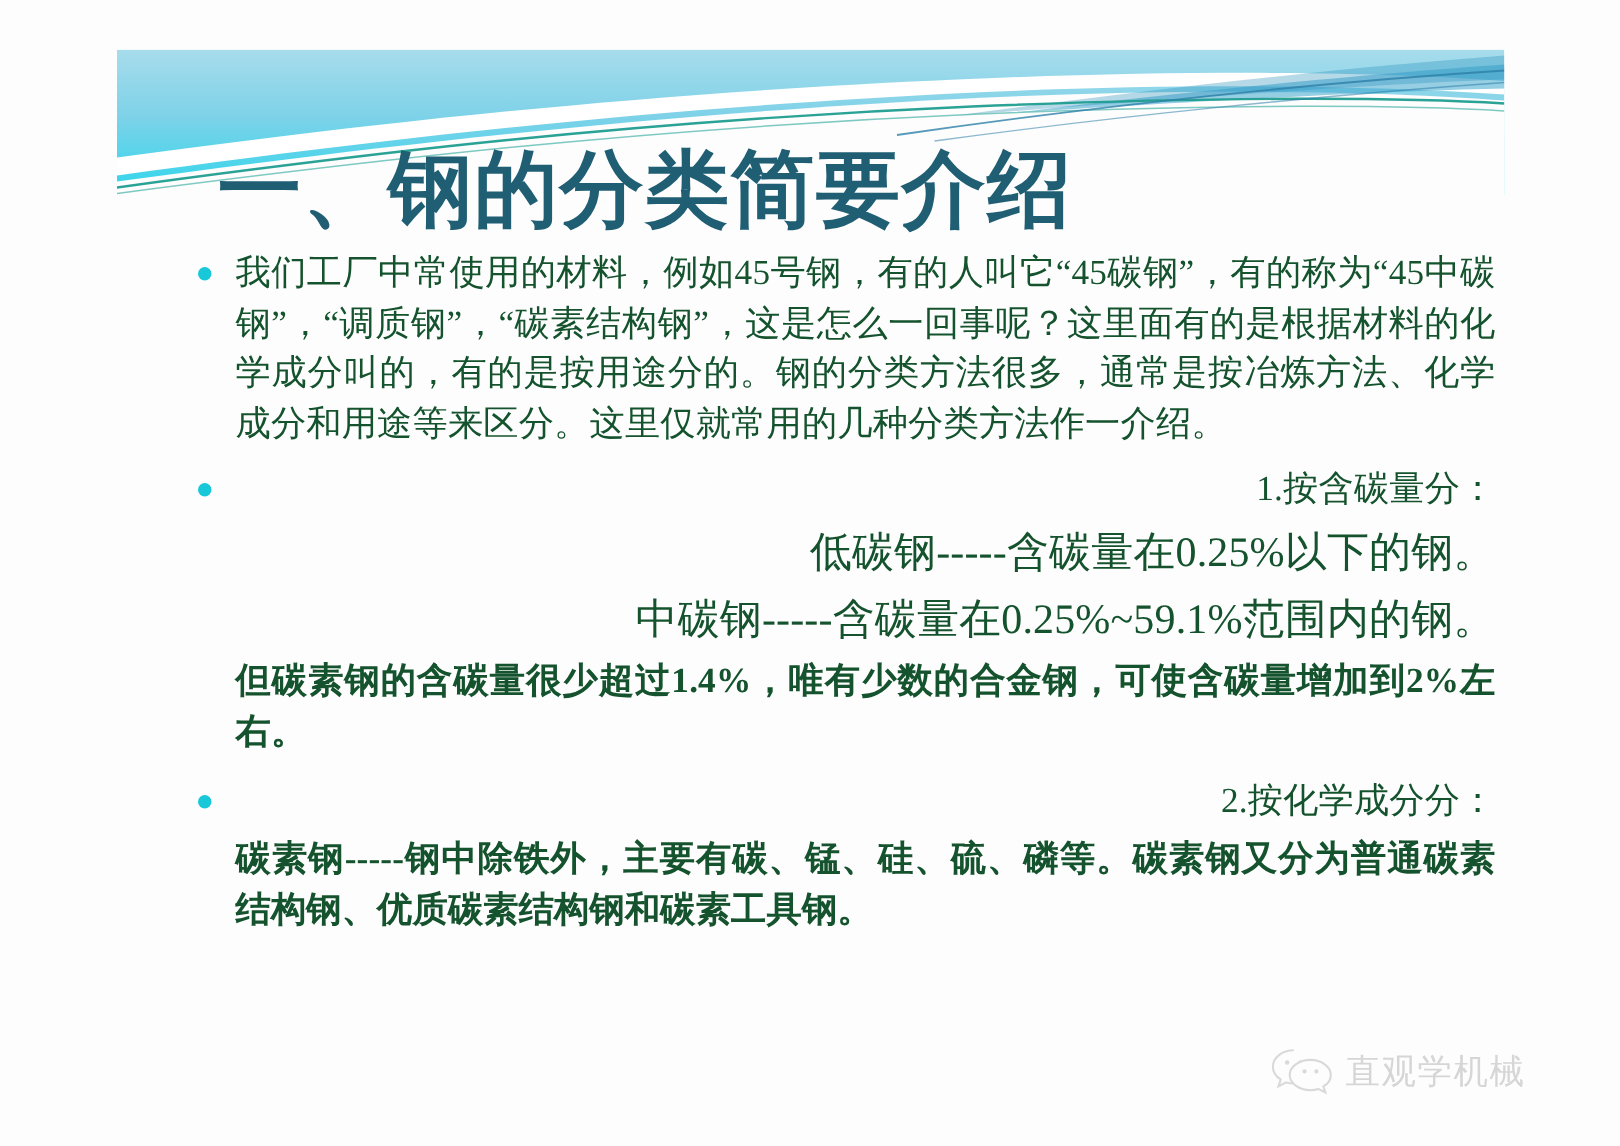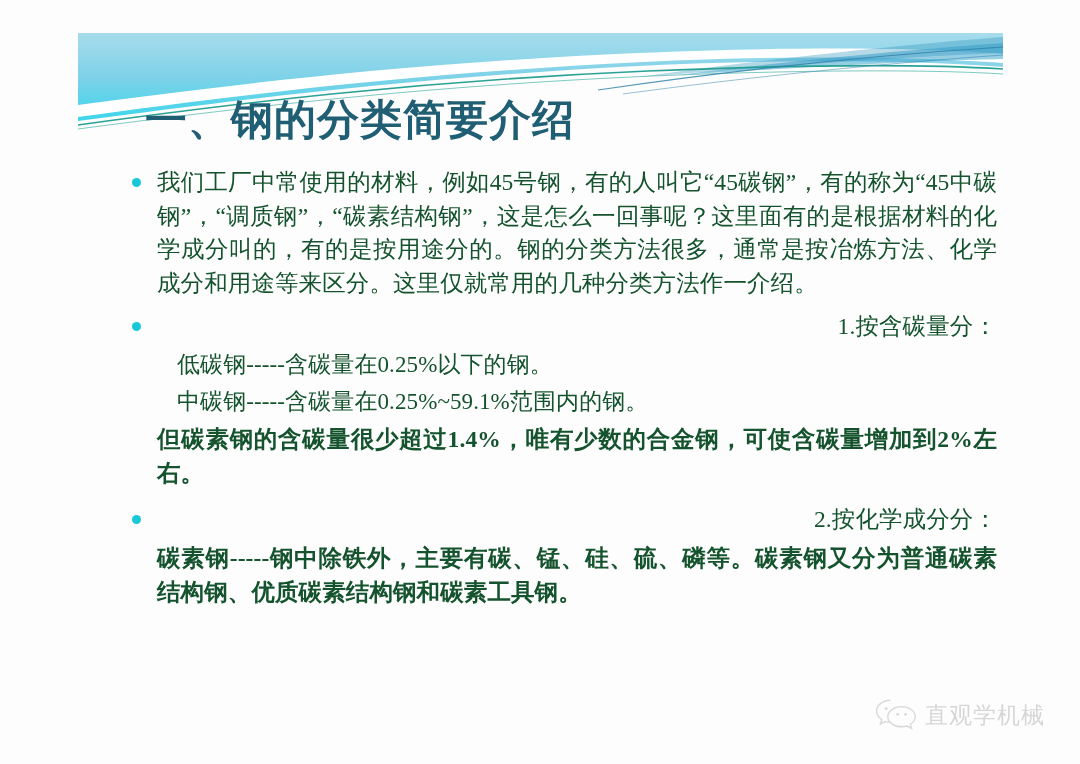--- a/index.html
+++ b/index.html
@@ -46,21 +46,21 @@
     left: 78px;
     top: 96px;
     width: 925px;
     height: 62px;
   }
   .slide-title {
     position: absolute;
     left: 67px;
     top: 0;
     font-family: "DejaVu Sans", "Liberation Sans", sans-serif;
-    font-size: 42px;
+    font-size: 56px;
     font-weight: 700;
     letter-spacing: 1px;
     color: #1f5e73;
     line-height: 1.12;
     white-space: nowrap;
   }
 
   
   .body {
     position: absolute;
@@ -93,46 +93,46 @@
     text-justify: inter-ideograph;
     letter-spacing: 0.1px;
   }
   .bullet-text.nowrap-line {
     text-align: right;
   }
 
   .sub-line {
     margin: 0 0 2px 0;
     padding: 0 6px 0 99px;
-    font-size: 23px;
+    font-size: 28px;
     line-height: 1.52;
-    text-align: left;
+    text-align: right;
     letter-spacing: 0.1px;
   }
   .cont-line {
     margin: 0 0 2px 0;
     padding: 0 6px 0 79px;
     font-size: 23.5px;
     line-height: 1.45;
     text-align: justify;
     text-justify: inter-ideograph;
     letter-spacing: 0.1px;
     font-weight: bold;
   }
 
   .gap-sm { height: 6px; }
   .gap-md { height: 11px; }
 
   
   .watermark {
     position: absolute;
-    left: 874px;
+    left: 846px;
     top: 697px;
     display: flex;
-    align-items: flex-end;
+    align-items: center;
     gap: 7px;
     opacity: 0.30;
   }
   .wechat-icon {
     width: 44px;
     height: 34px;
     flex: 0 0 auto;
   }
   .watermark-text {
     font-family: "DejaVu Sans", "Liberation Sans", sans-serif;

